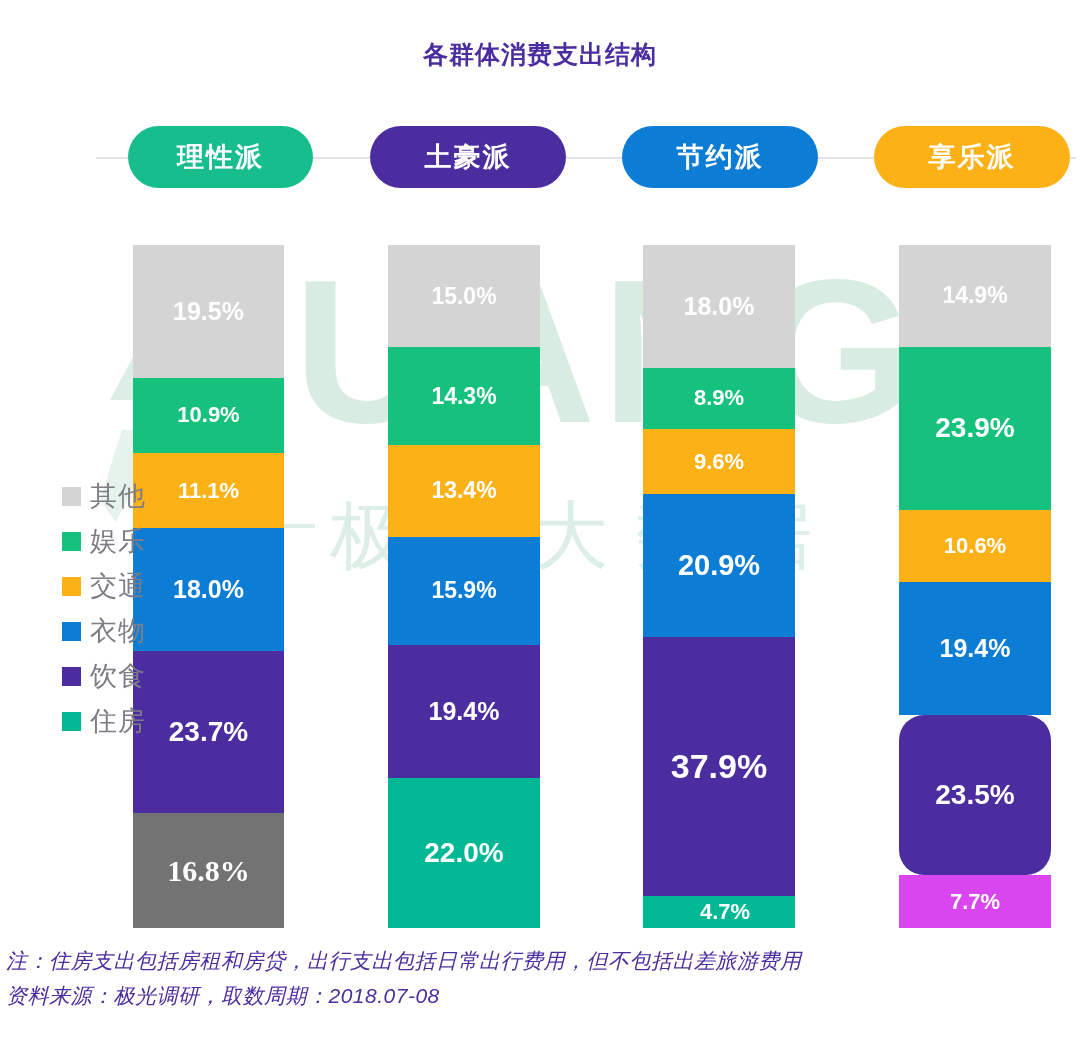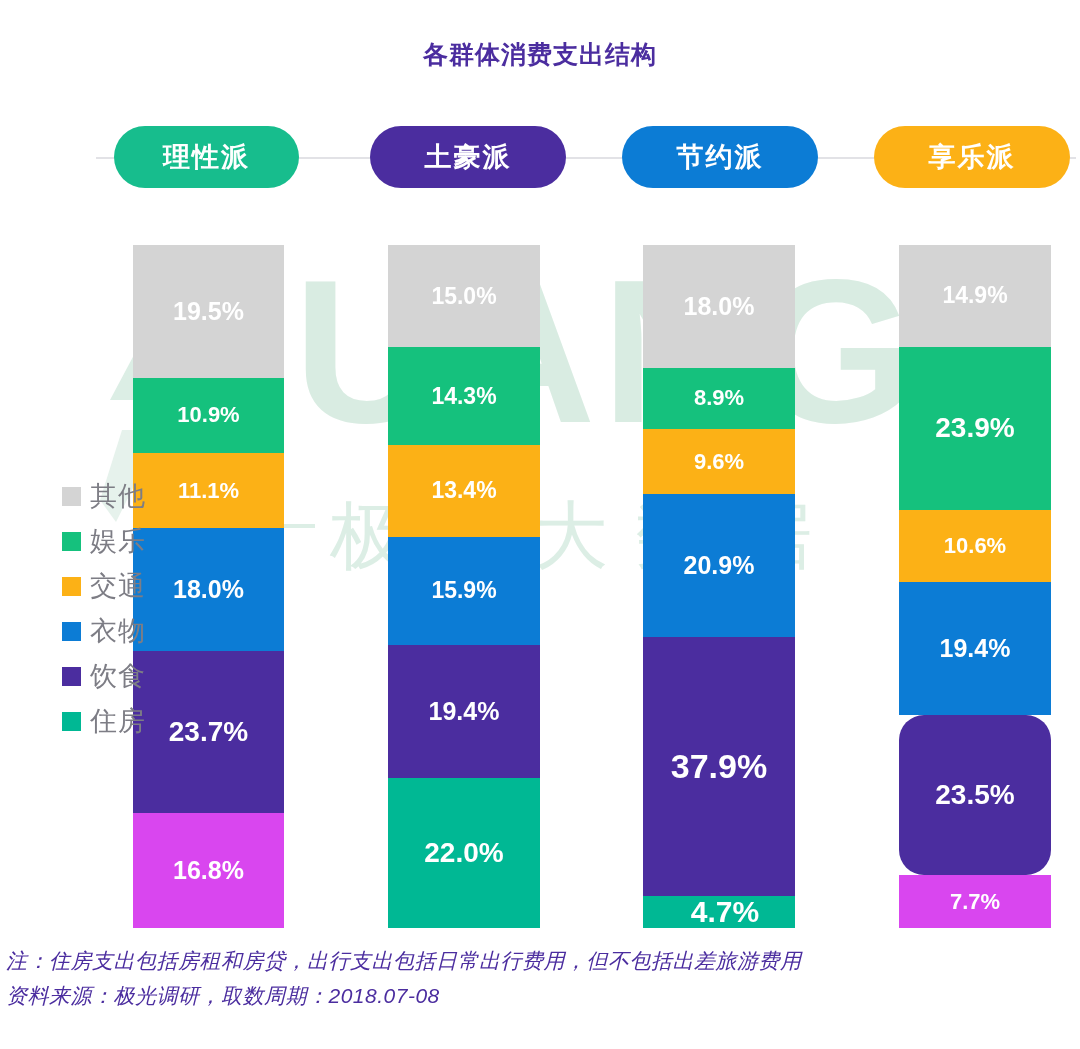--- a/index.html
+++ b/index.html
@@ -185,21 +185,21 @@
   </svg>
   <div class="wm-logo-text">GUANG</div>
   <div class="wm-dash"></div>
   <div class="wm-sub-text">极光大数据</div>
 </div>
 
 <div id="chart-title">各群体消费支出结构</div>
 
 <div id="tab-rail"></div>
 <div id="tabs">
-    <div class="tab-pill" style="left: 114px; width: 185px; background: rgb(23, 189, 141);">
+    <div class="tab-pill" style="left: 128px; width: 185px; background: rgb(23, 189, 141);">
       <span>理性派</span>
     </div>
     <div class="tab-pill" style="left: 370px; width: 196px; background: rgb(75, 45, 159);">
       <span>土豪派</span>
     </div>
     <div class="tab-pill" style="left: 874px; width: 196px; background: rgb(252, 177, 22);">
       <span>享乐派</span>
     </div>
     <div class="tab-pill" style="left: 622px; width: 196px; background: rgb(12, 124, 213);">
       <span>节约派</span>
@@ -243,21 +243,21 @@
       </div>
       <div class="seg" style="flex: 11.1 0 0px; background: rgb(252, 177, 22); font-size: 22px; text-align: center;">
         <span class="seg-label">11.1%</span>
       </div>
       <div class="seg" style="flex: 18 0 0px; background: rgb(12, 124, 213); font-size: 25px;">
         <span class="seg-label">18.0%</span>
       </div>
       <div class="seg" style="flex: 23.7 0 0px; background: rgb(75, 45, 159); font-size: 28px;">
         <span class="seg-label">23.7%</span>
       </div>
-      <div class="seg" style="flex: 16.8 0 0px; background: #d946ef; font-size: 25px;">
+      <div class="seg" style="flex: 16.8 0 0px; background: #737373; font-size: 30px; font-family: Liberation Serif, serif;">
         <span class="seg-label">16.8%</span>
       </div>
     </div>
     <div class="bar" style="left: 388px; width: 152px;">
       <div class="seg" style="flex: 15 0 0px; background: rgb(212, 212, 212); font-size: 23px; color: rgb(255, 255, 255);">
         <span class="seg-label">15.0%</span>
       </div>
       <div class="seg" style="flex: 14.3 0 0px; background: rgb(21, 193, 125); font-size: 23px;">
         <span class="seg-label">14.3%</span>
       </div>
@@ -277,27 +277,27 @@
     <div class="bar" style="left: 643px; width: 152px;">
       <div class="seg" style="flex: 18 0 0px; background: rgb(212, 212, 212); font-size: 25px; color: rgb(255, 255, 255);">
         <span class="seg-label">18.0%</span>
       </div>
       <div class="seg" style="flex: 8.9 0 0px; background: rgb(21, 193, 125); font-size: 22px;">
         <span class="seg-label">8.9%</span>
       </div>
       <div class="seg" style="flex: 9.6 0 0px; background: rgb(252, 177, 22); font-size: 22px;">
         <span class="seg-label">9.6%</span>
       </div>
-      <div class="seg" style="flex: 20.9 0 0px; background: rgb(12, 124, 213); font-size: 25px;">
+      <div class="seg" style="flex: 20.9 0 0px; background: rgb(12, 124, 213); font-size: 29px;">
         <span class="seg-label">20.9%</span>
       </div>
       <div class="seg" style="flex: 37.9 0 0px; background: rgb(75, 45, 159); font-size: 34px;">
         <span class="seg-label">37.9%</span>
       </div>
-      <div class="seg" style="flex: 4.7 0 0px; background: rgb(0, 184, 148); font-size: 30px; padding-left: 12px;">
+      <div class="seg" style="flex: 4.7 0 0px; background: rgb(0, 184, 148); font-size: 22px; padding-left: 12px;">
         <span class="seg-label">4.7%</span>
       </div>
     </div>
     <div class="bar" style="left: 899px; width: 152px;">
       <div class="seg" style="flex: 14.9 0 0px; background: rgb(212, 212, 212); font-size: 23px; color: rgb(255, 255, 255);">
         <span class="seg-label">14.9%</span>
       </div>
       <div class="seg" style="flex: 23.9 0 0px; background: rgb(21, 193, 125); font-size: 28px;">
         <span class="seg-label">23.9%</span>
       </div>

